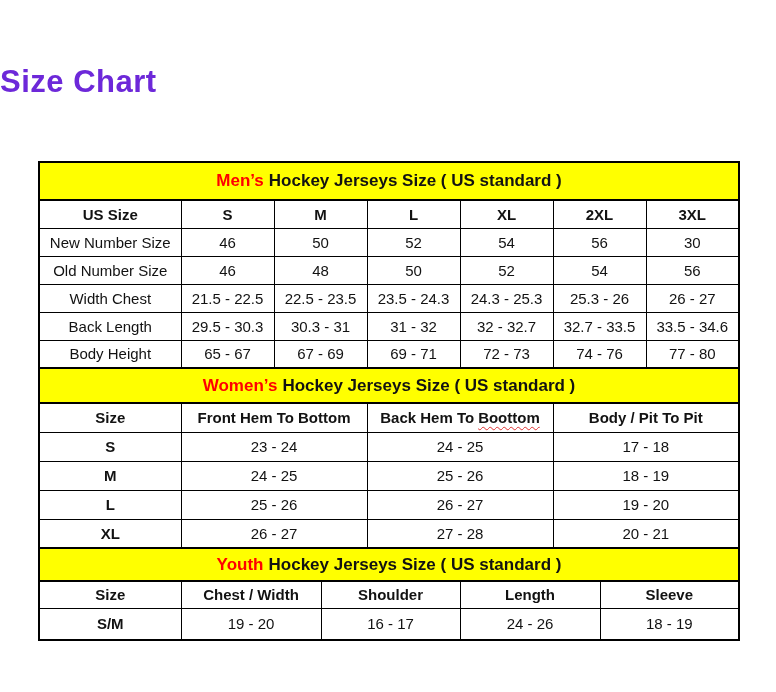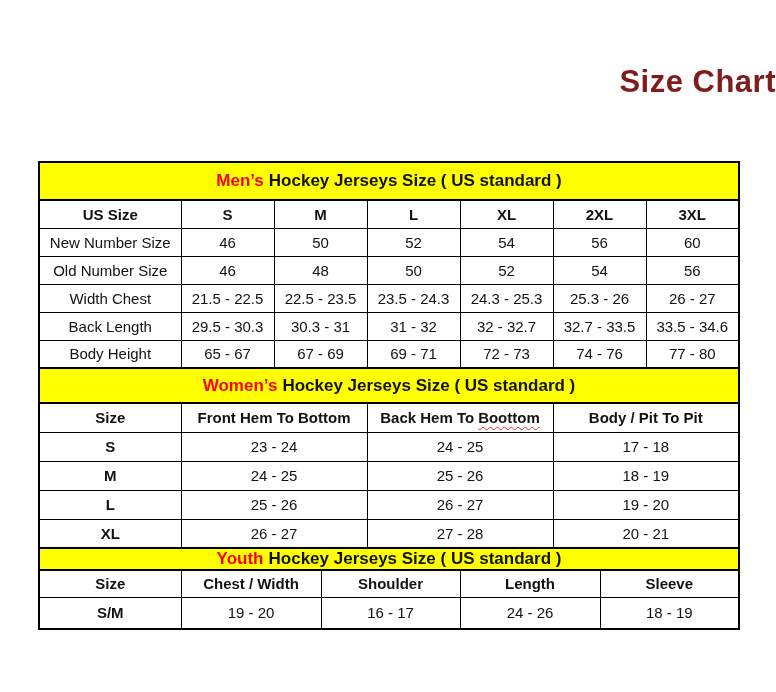--- a/index.html
+++ b/index.html
@@ -11,24 +11,24 @@
     background: #ffffff;
     font-family: "Liberation Sans", sans-serif;
     color: #121212;
     overflow: hidden;
   }
   .page-title {
     position: absolute;
     top: 64px;
     left: 0;
     width: 100%;
-    text-align: right;
+    text-align: left;
     font-size: 31px;
     font-weight: bold;
-    color: #7f1d1d;
+    color: #6d28d9;
     letter-spacing: 0.5px;
   }
   .tables {
     position: absolute;
     left: 38px;
     top: 121px;
     width: 700px;
     margin-top: 40px;
   }
   table.size-table {
@@ -58,21 +58,21 @@
   .band-accent { color: #ff0000; margin-right: 5px; }
   .size-table th.col-header { font-weight: bold; }
   .t-women .row-label, .t-youth .row-label { font-weight: bold; }
   .t-men .row-label { font-weight: normal; }
   .t-men  tr.band-row   { height: 38px; }
   .t-men  tr.header-row { height: 28px; }
   .t-men  tr.data-row   { height: 28px; }
   .t-women tr.band-row   { height: 35px; border-radius: 16px; }
   .t-women tr.header-row { height: 29px; }
   .t-women tr.data-row   { height: 29px; }
-  .t-youth tr.band-row   { height: 22px; }
+  .t-youth tr.band-row   { height: 33px; }
   .t-youth tr.header-row { height: 27px; }
   .t-youth tr.data-row   { height: 32px; }
   .squiggle-word {
     text-decoration-line: underline;
     text-decoration-style: wavy;
     text-decoration-color: #e03131;
     text-decoration-thickness: 1px;
     text-underline-offset: 3px;
   }
   .hem-prefix { margin-right: 4px; }
@@ -111,21 +111,21 @@
         <th class="col-header">2XL</th>
         <th class="col-header">3XL</th>
       </tr>
       <tr class="data-row">
         <td class="row-label">New Number Size</td>
         <td>46</td>
         <td>50</td>
         <td>52</td>
         <td>54</td>
         <td>56</td>
-        <td>60</td>
+        <td>30</td>
       </tr>
       <tr class="data-row">
         <td class="row-label">Old Number Size</td>
         <td>46</td>
         <td>48</td>
         <td>50</td>
         <td>52</td>
         <td>54</td>
         <td>56</td>
       </tr>

